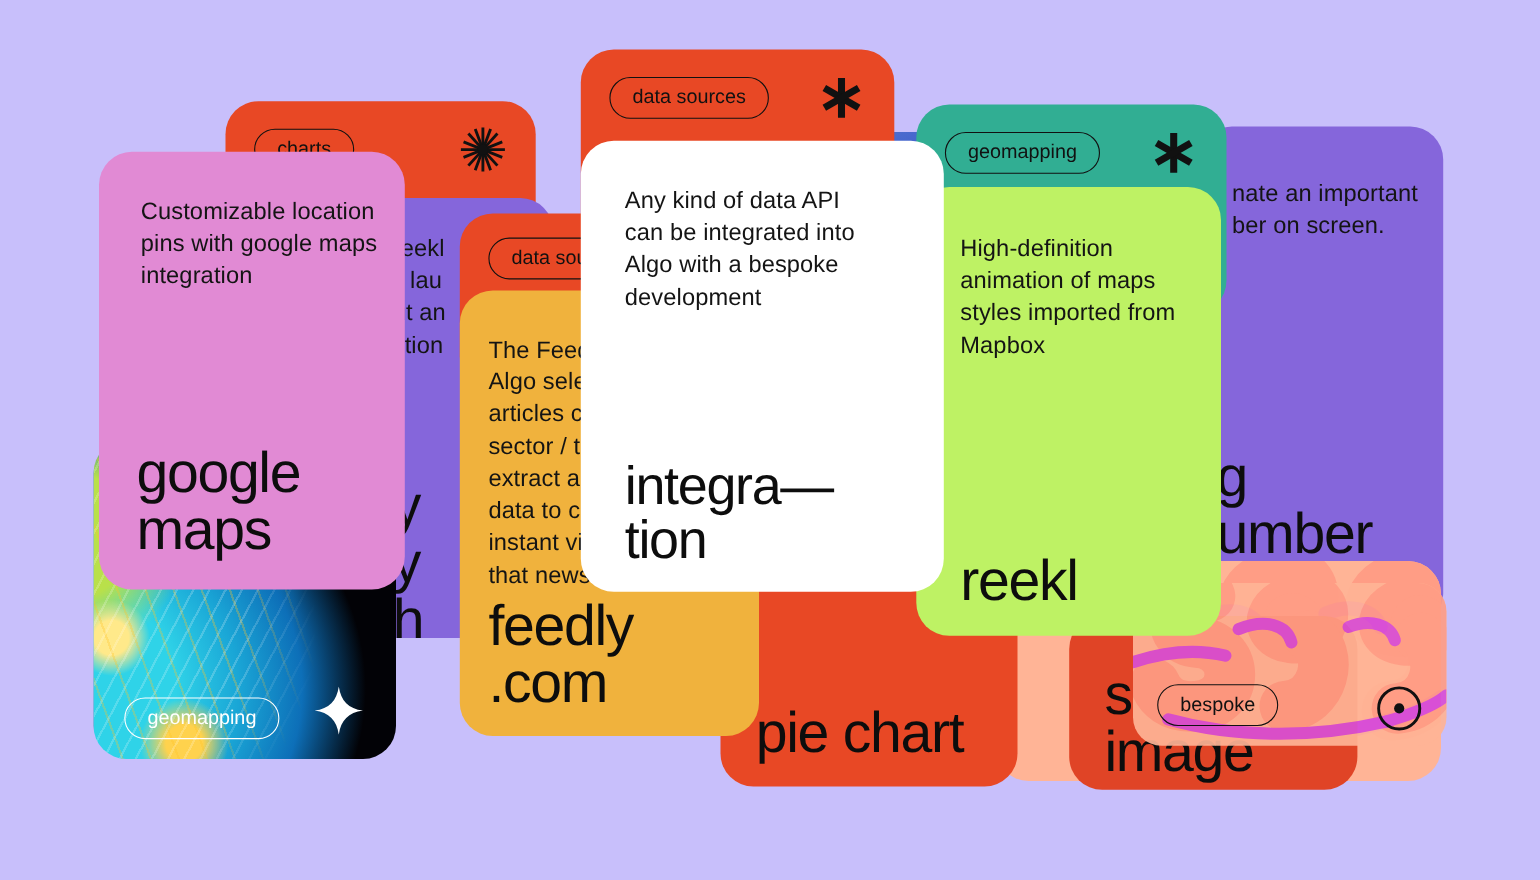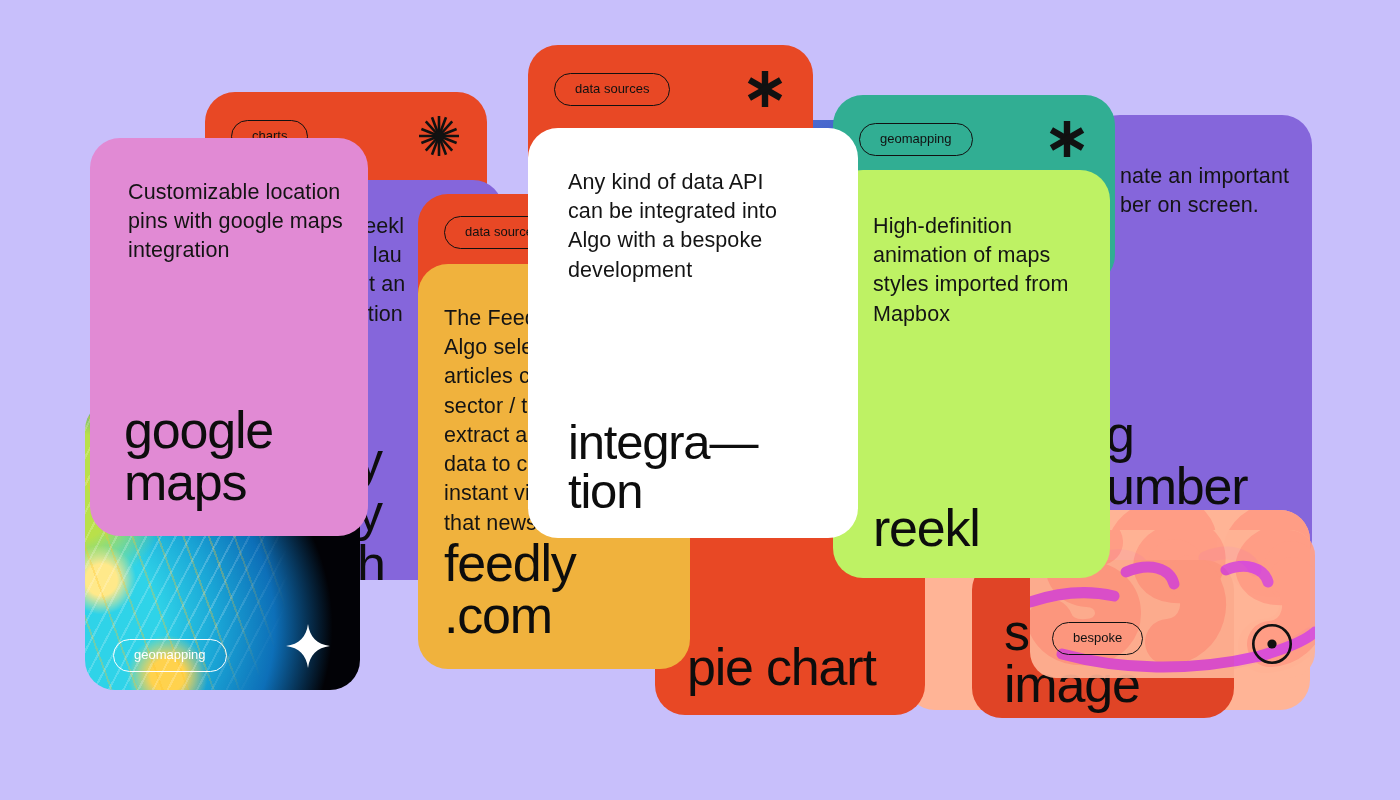--- a/index.html
+++ b/index.html
@@ -15,21 +15,21 @@
   .card {
     position: absolute;
     border-radius: 30px;
     overflow: hidden;
   }
   .pill {
     display: inline-flex; align-items: center; justify-content: center;
     border: 1.6px solid #111;
     border-radius: 999px;
     padding: 8px 20px 10px;
-    font-size: 13px; line-height: 1;
+    font-size: 18px; line-height: 1;
     color: #111; background: transparent;
     white-space: nowrap;
     text-align: right;
   }
   .pill.light { border-color: #fff; color: #fff; }
   .body-text {
     font-size: 21.5px; line-height: 1.36; color: #141414;
     letter-spacing: 0.1px;
   }
   .big-title {
@@ -241,21 +241,21 @@
     <div style="position:absolute; left:26px; top:40px; width:250px;">
       <div class="body-text">The Feed</div>
       <div class="body-text">Algo sele</div>
       <div class="body-text">articles co</div>
       <div class="body-text">sector / t</div>
       <div class="body-text">extract all</div>
       <div class="body-text">data to cr</div>
       <div class="body-text">instant vi</div>
       <div class="body-text">that news</div>
     </div>
-    <div style="position:absolute; left:26px; bottom:28px;margin-top:39px;">
+    <div style="position:absolute; left:26px; bottom:22px;margin-top:39px;">
       <div class="big-title">feedly</div>
       <div class="big-title">.com</div>
     </div>
   </div>
 
   <div class="card globe" style="left:85px; top:400px; width:275px; height:290px;">
     <div class="globe-swirl"></div>
     <div style="position:absolute; left:28px; bottom:18px;">
       <span class="pill light">geomapping</span>
     </div>

